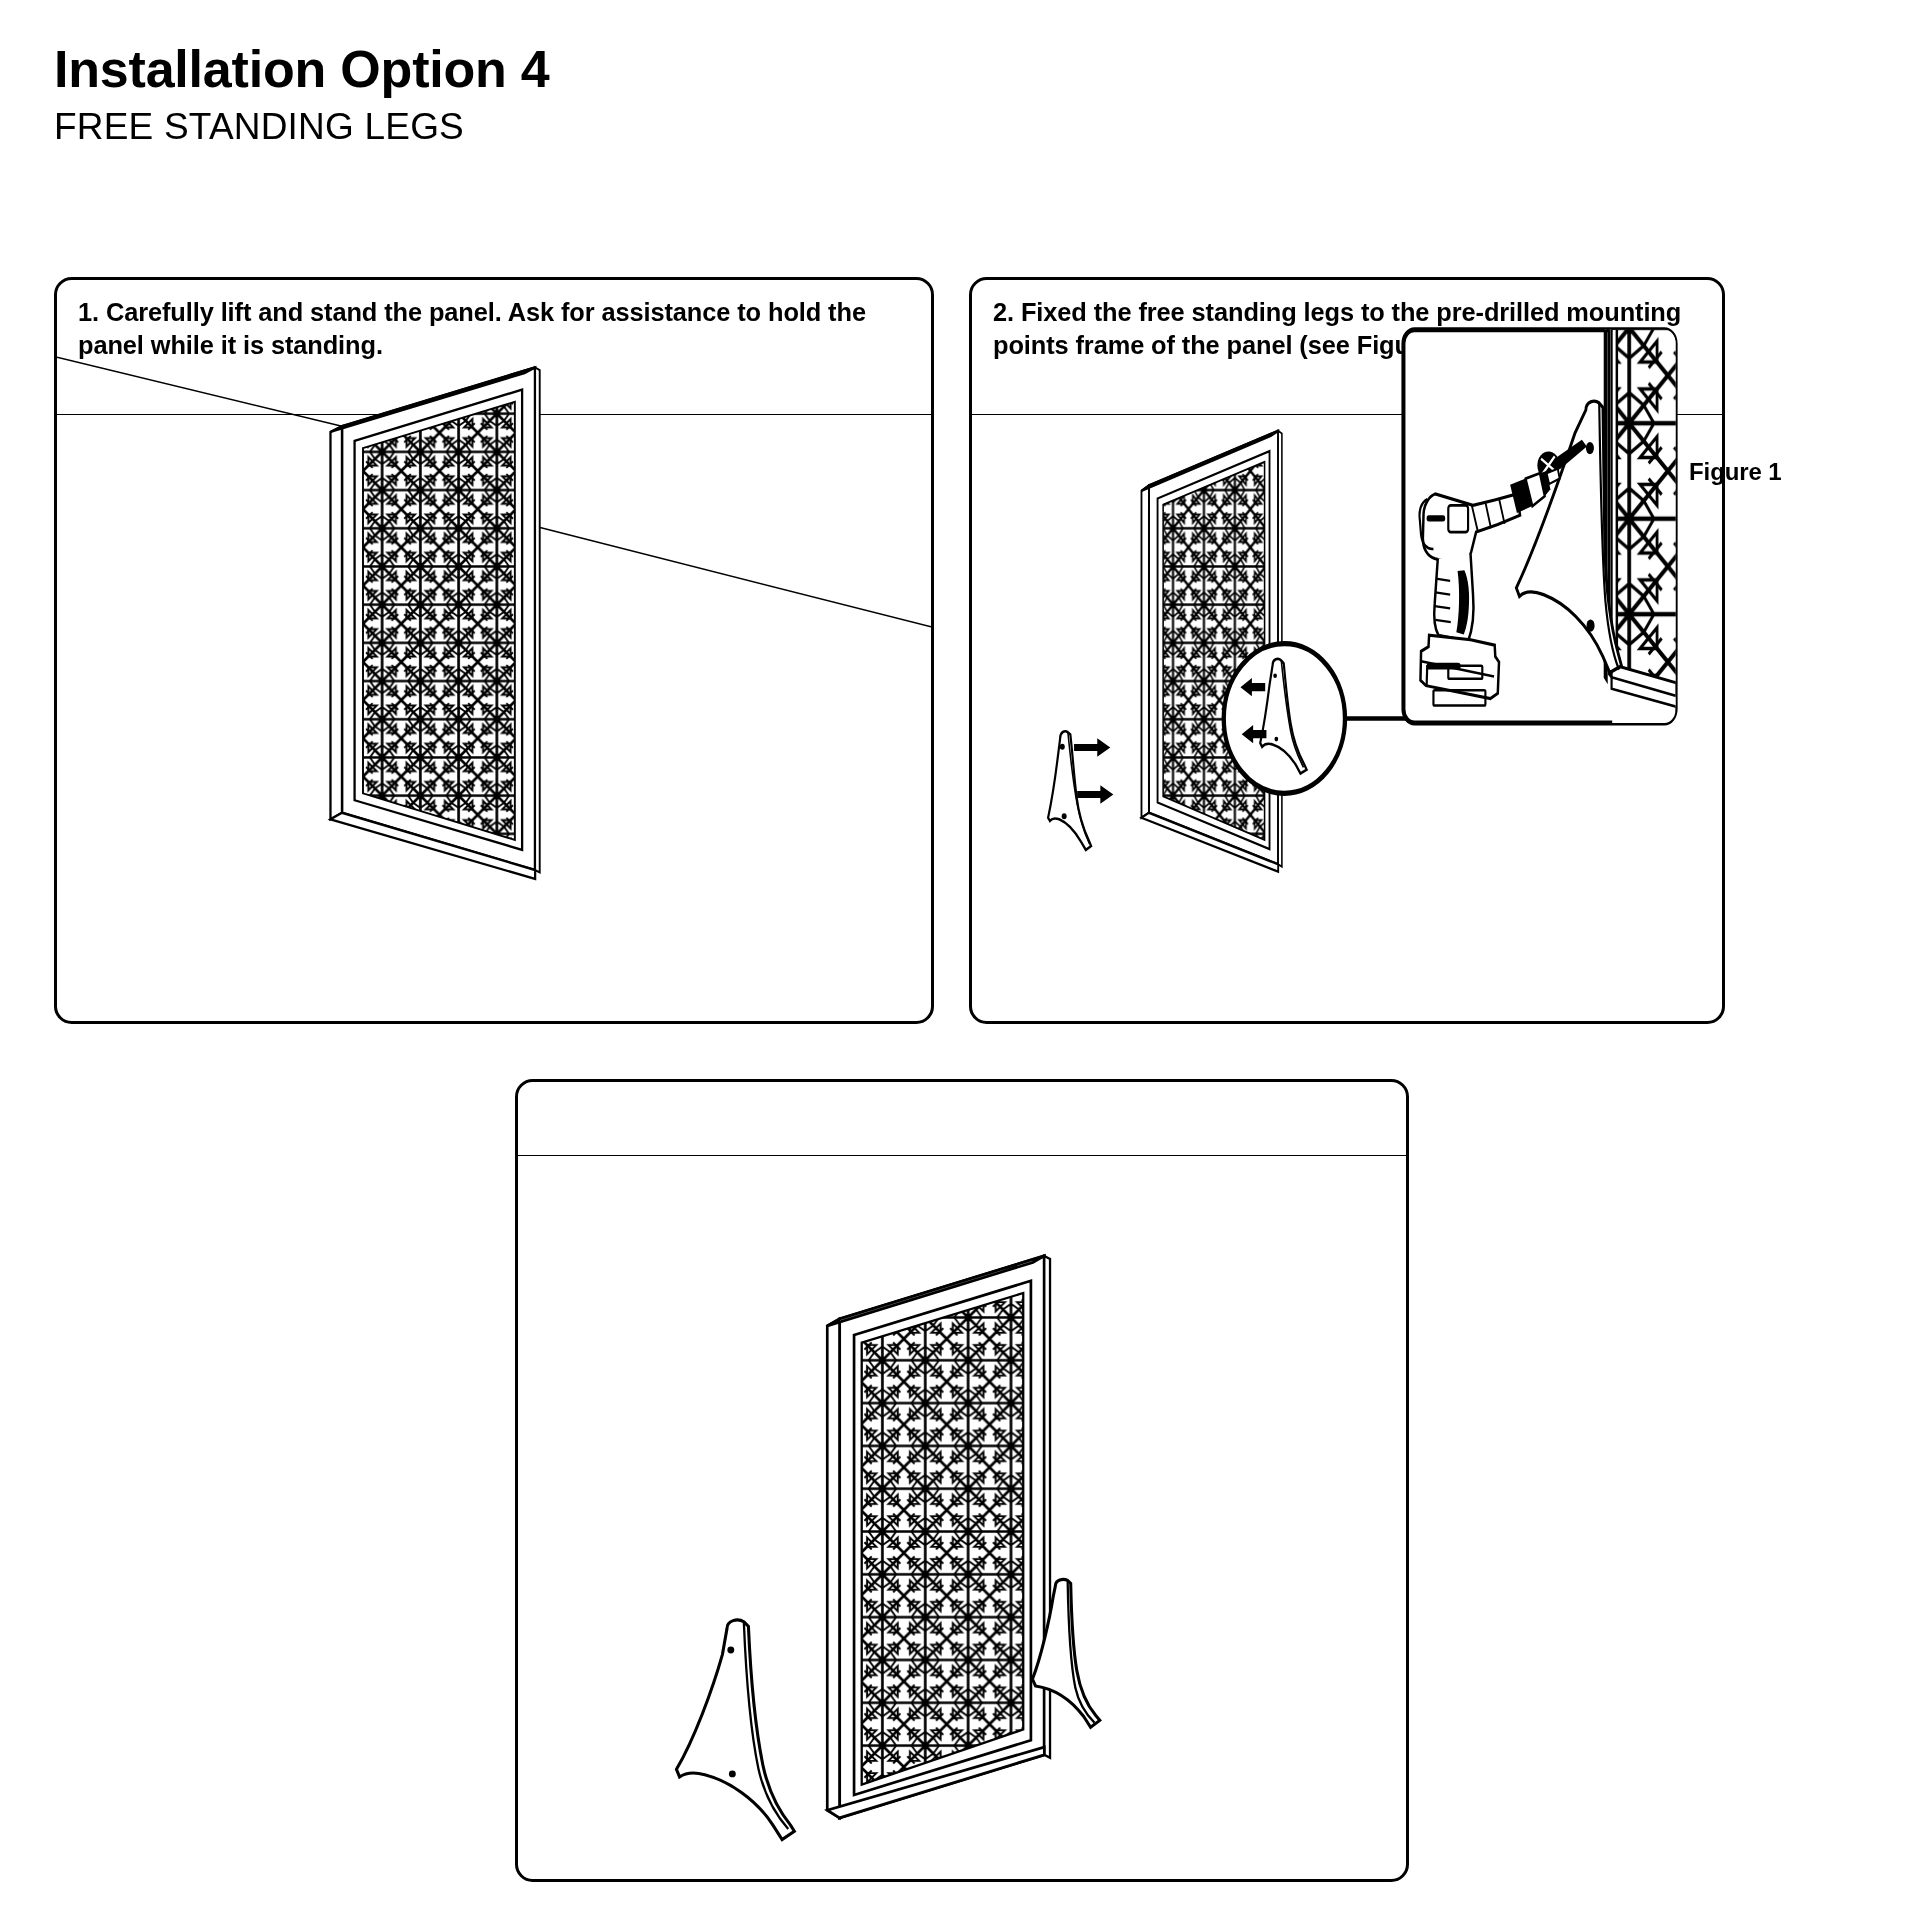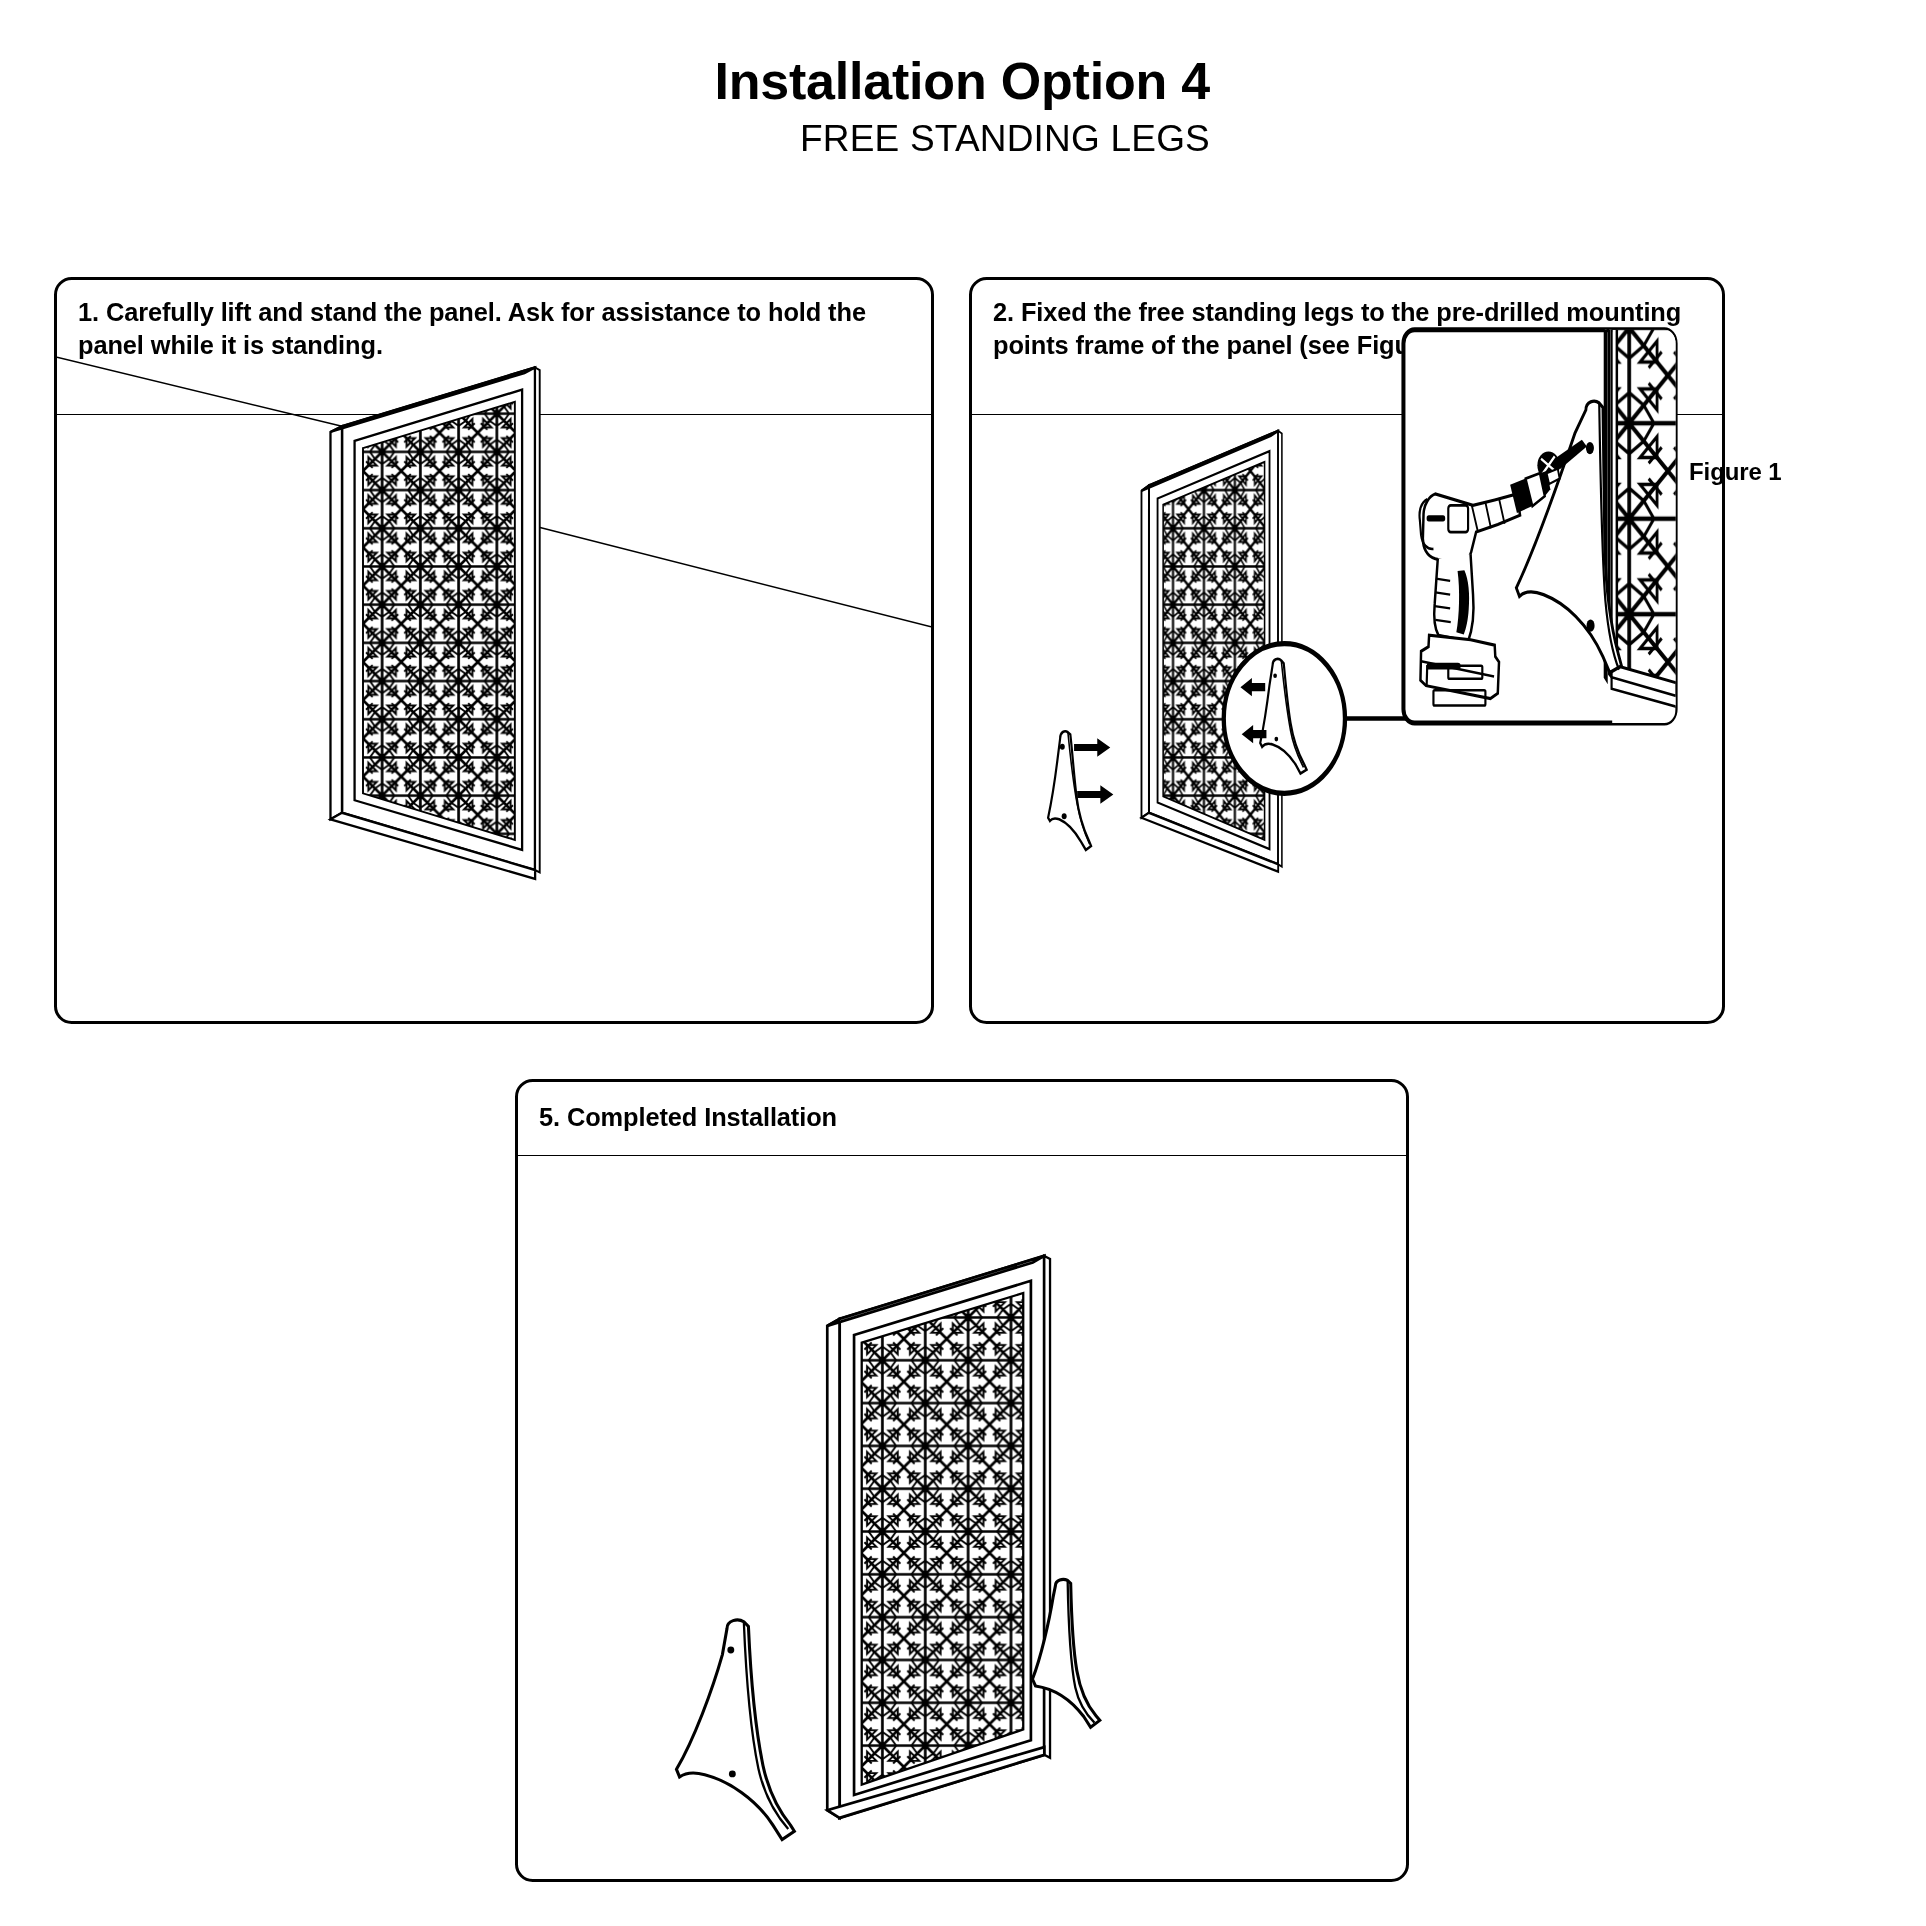--- a/index.html
+++ b/index.html
@@ -13,23 +13,22 @@
     font-family: "Liberation Sans", sans-serif;
     color: #000000;
     position: relative;
     overflow: hidden;
   }
 
   
   #header {
     position: absolute;
     left: 54px;
-    top: 54px;
+    top: 42px;
     width: 1156px;
-    text-align: right;
   }
   #page-title {
     font-size: 52px;
     font-weight: 700;
     letter-spacing: -0.2px;
     line-height: 1.05;
     margin: 0;
     white-space: nowrap;
   }
   #page-subtitle {
@@ -362,21 +361,20 @@
           <rect x="1470" y="1002" width="110" height="18" rx="9" fill="#000"></rect>
         </g>
       </g>
     </g>
   </svg>
 </div>
 
 <div id="figure1-label">Figure 1</div>
 
 <div class="step-box" id="step-box-3">
-  <div class="step-caption">5. Completed Installation</div>
   <div class="step-divider"></div>
 
   <svg class="art" viewBox="0 0 2320 2085" preserveAspectRatio="none">
     <defs>
       <pattern id="lattice3" x="0" y="0" width="112" height="112" patternUnits="userSpaceOnUse">
         <rect x="0" y="0" width="112" height="112" fill="#fff"></rect>
         <g stroke="#000" stroke-width="7" fill="none">
           <path d="M56 0 L56 112 M0 56 L112 56 M0 0 L112 112 M112 0 L0 112"></path>
         </g>
         <g stroke="#000" stroke-width="5" fill="none">

